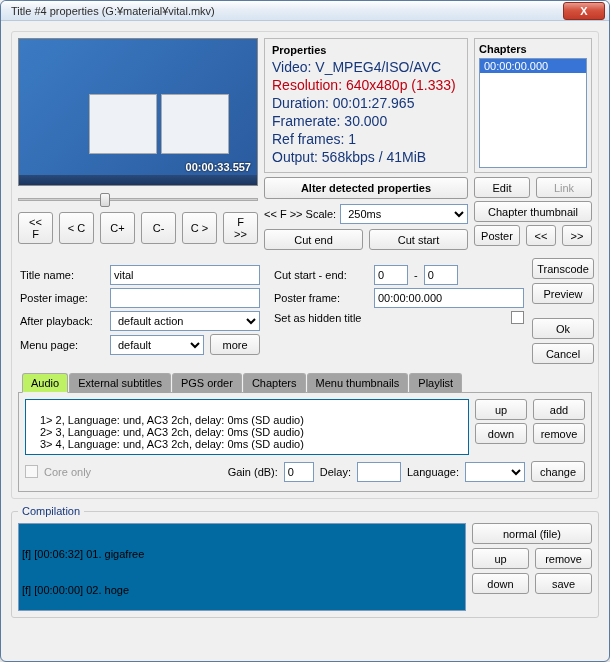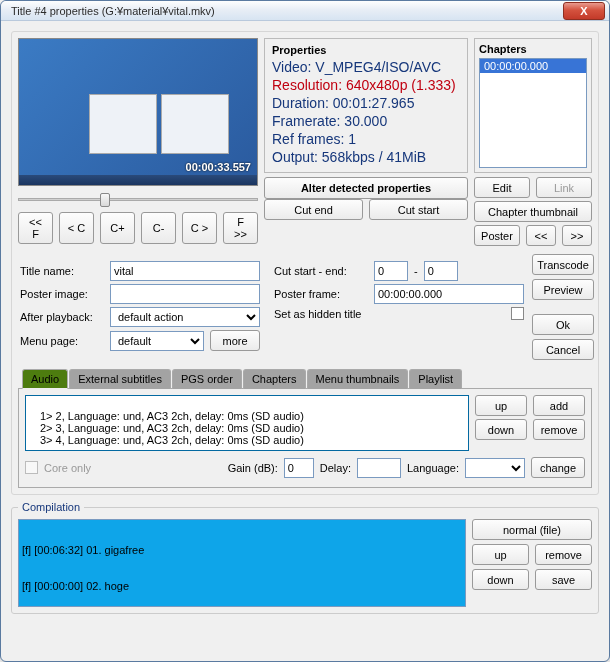--- a/index.html
+++ b/index.html
@@ -35,23 +35,23 @@
 .chlist{border:1px solid #7a9ac0;background:#fff;height:110px;overflow:auto}
 .chlist .it{background:#3874d6;color:#fff;padding:1px 4px;font-size:11px}
 .form{padding:4px 2px}
 .frow{display:flex;align-items:center;margin:3px 0;gap:6px}
 .flab{width:84px}
 .frow .inp{flex:0 0 auto}
 .rcol{width:62px;display:flex;flex-direction:column;gap:4px}
 .rcol .btn{width:100%}
 .tabs{border-bottom:1px solid #aaa;display:flex;gap:0;padding:0 4px}
 .tab{border:1px solid #aaa;border-bottom:none;padding:3px 8px;background:#a3a3a3;border-radius:3px 3px 0 0;margin-right:1px;position:relative;top:1px;cursor:pointer}
-.tab.act{background:#4d7c0f;border-bottom:1px solid #f0f0f0}
+.tab.act{background:#bef264;border-bottom:1px solid #f0f0f0}
 .listbox{border:1px solid #0369a1;background:#fff;font-family:"Courier New",monospace;font-size:11px;padding:14px;height:56px;overflow:auto;white-space:pre}
-.complist{border:1px solid #7a9ac0;background:#0ea5e9;font-family:"Courier New",monospace;font-size:11px;height:88px;overflow:auto;white-space:pre}
+.complist{border:1px solid #7a9ac0;background:#0369a1;font-family:"Courier New",monospace;font-size:11px;height:88px;overflow:auto;white-space:pre}
 .complist .row2{padding:0 3px}
 fieldset{border:1px solid #ccc;border-radius:3px;padding:6px;margin-top:4px}
 legend{padding:0 4px;color:#16377b}
 .chk{width:13px;height:13px;border:1px solid #888;background:#fff;display:inline-block}
 </style>
 </head>
 <body>
 
 <div class="window">
  <div class="titlebar">
@@ -92,20 +92,24 @@
      <div class="props-box">
       <h4>Properties</h4>
       <div class="pline">Video: V_MPEG4/ISO/AVC</div>
       <div class="pline red">Resolution: 640x480p (1.333)</div>
       <div class="pline">Duration: 00:01:27.965</div>
       <div class="pline">Framerate: 30.000</div>
       <div class="pline">Ref frames: 1</div>
       <div class="pline">Output: 568kbps / 41MiB</div>
      </div>
      <div class="btn alterbtn">Alter detected properties</div>
+     <div class="scalerow">
+      <span>&lt;&lt; F &gt;&gt; Scale:</span>
+      <select class="sel" style="flex:1"><option>250ms</option></select>
+     </div>
      <div class="btnrow">
       <div class="btn" style="flex:1">Cut end</div>
       <div class="btn" style="flex:1">Cut start</div>
      </div>
     </div>
 
     <div class="chapters">
      <div class="props-box" style="padding:4px">
       <h4>Chapters</h4>
       <div class="chlist">

